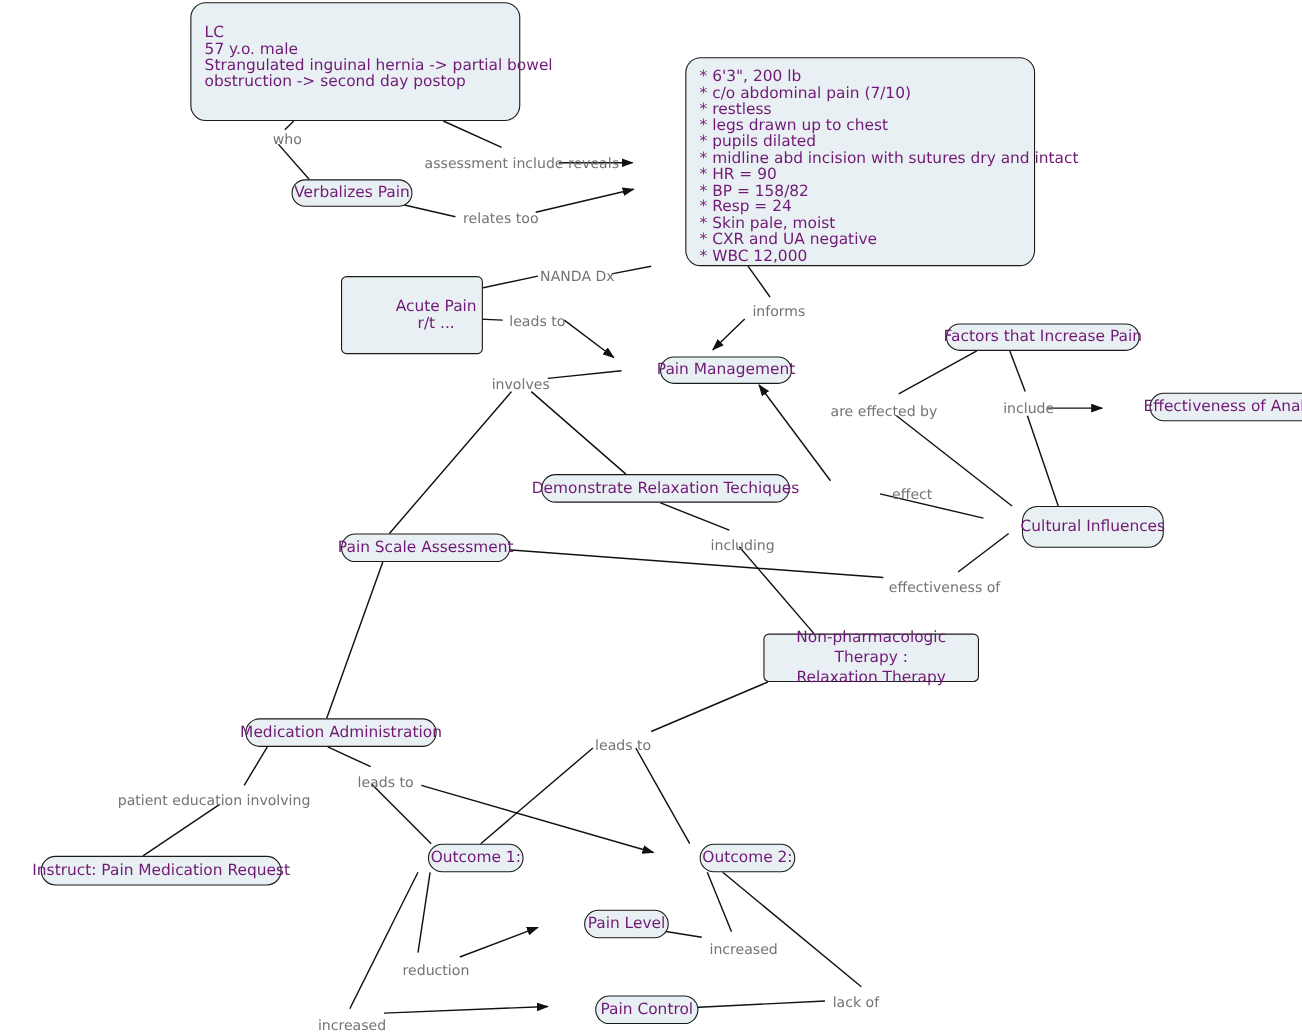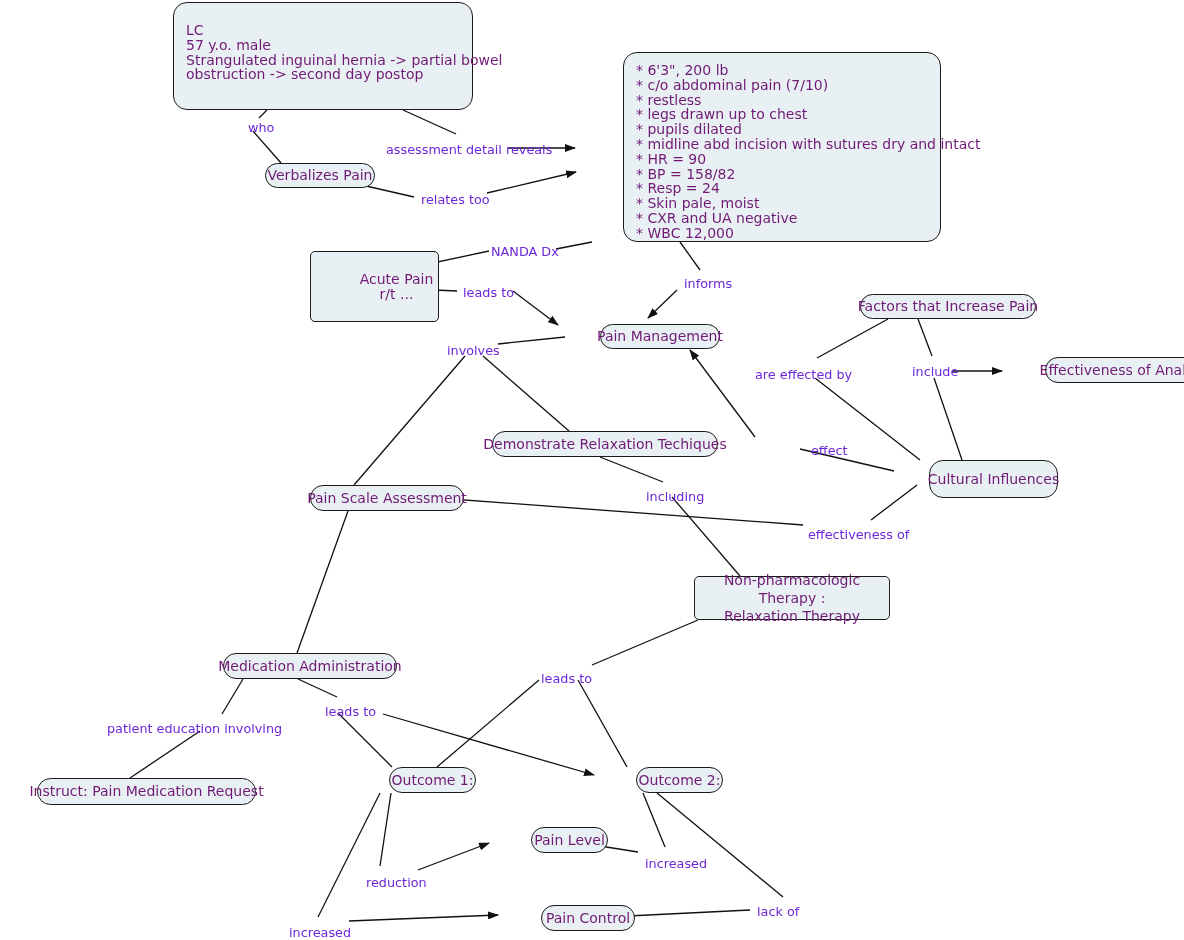--- a/index.html
+++ b/index.html
@@ -7,21 +7,21 @@
        font-family:"DejaVu Sans","Liberation Sans",sans-serif;overflow:hidden;}
   svg#edges{position:absolute;left:0;top:0;width:1184px;height:940px;}
   .node{position:absolute;box-sizing:border-box;background:#e9f0f3;
         border:1.4px solid #1b1b1b;border-radius:12px;
         display:flex;align-items:center;justify-content:center;
         color:#701a75;font-size:14px;line-height:15px;text-align:center;margin-left:35px;}
   .node.big{border-radius:14px;justify-content:flex-start;align-items:flex-start;
         text-align:left;padding:10px 12px;white-space:pre;line-height:14.8px;}
   .node.pill{border-radius:14px;padding:0 11px;white-space:nowrap;}
   .node.two-line{white-space:pre-line;line-height:18px;}
-  .elabel{position:absolute;color:#6d28d9;font-size:12.8px;white-space:nowrap;
+  .elabel{position:absolute;color:#737373;font-size:12.8px;white-space:nowrap;
           background:transparent;}
 </style>
 </head>
 <body>
 
 <div id="map">
 
   <svg id="edges" viewBox="0 0 1184 940" xmlns="http://www.w3.org/2000/svg">
     <defs>
       <marker id="arr" markerWidth="11" markerHeight="8" refX="10" refY="4" orient="auto" markerUnits="userSpaceOnUse">
@@ -171,21 +171,21 @@
 
   <div class="node pill" style="left:496px;top:827px;width:77px;height:26px;">
       <span>Pain Level</span>
     </div>
 
   <div class="node pill" style="left:506px;top:905px;width:94px;height:26px;">
       <span>Pain Control</span>
     </div>
 
   <div class="elabel" style="left:248px;top:120px;">who</div>
-  <div class="elabel" style="left:386px;top:142px;">assessment detail reveals</div>
+  <div class="elabel" style="left:386px;top:142px;">assessment include reveals</div>
   <div class="elabel" style="left:421px;top:192px;">relates too</div>
   <div class="elabel" style="left:491px;top:244px;">NANDA Dx</div>
   <div class="elabel" style="left:463px;top:285px;">leads to</div>
   <div class="elabel" style="left:684px;top:276px;">informs</div>
   <div class="elabel" style="left:447px;top:343px;">involves</div>
   <div class="elabel" style="left:755px;top:367px;">are effected by</div>
   <div class="elabel" style="left:912px;top:364px;">include</div>
   <div class="elabel" style="left:763px;top:443px;margin-left:48px;">effect</div>
   <div class="elabel" style="left:646px;top:489px;">including</div>
   <div class="elabel" style="left:808px;top:527px;">effectiveness of</div>

